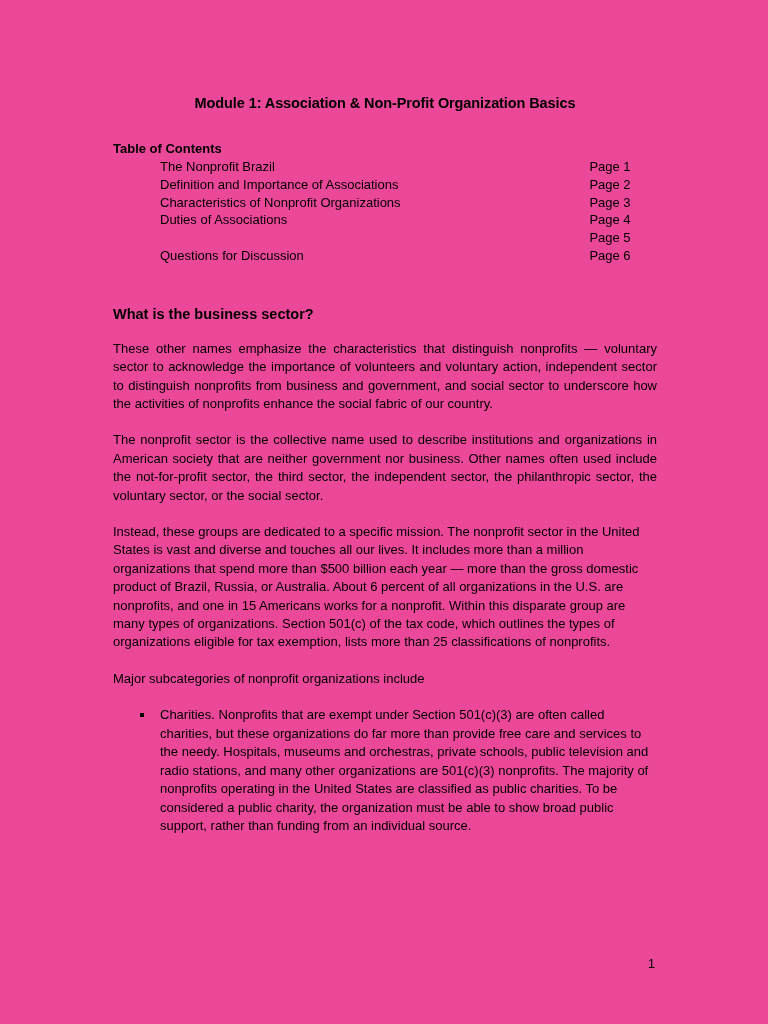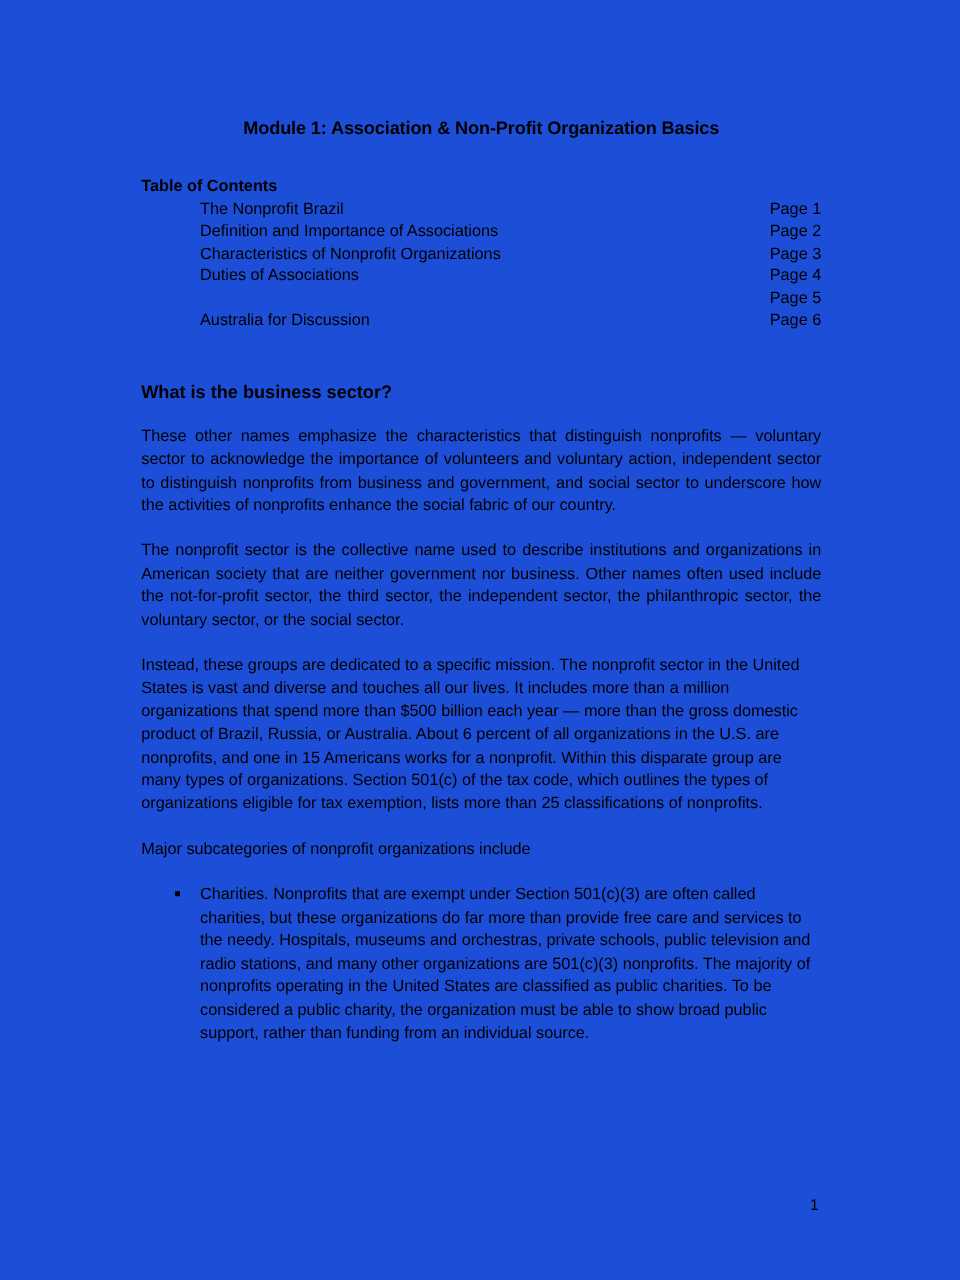--- a/index.html
+++ b/index.html
@@ -15,21 +15,21 @@
     color: #000000;
     -webkit-font-smoothing: antialiased;
   }
 
   .page {
     position: absolute;
     left: 0;
     top: 0;
     width: 768px;
     height: 1024px;
-    background: #1d4ed8;
+    background: #ec4899;
     overflow: hidden;
   }
 
   
   .content {
     position: absolute;
     left: 113px;
     top: 0;
     width: 544px;
   }
@@ -67,21 +67,21 @@
   }
   .toc-row .toc-entry {
     flex: 0 0 auto;
   }
   .toc-row .toc-spacer {
     flex: 1 1 auto;
   }
   .toc-row .toc-page {
     flex: 0 0 auto;
     width: 94px;
-    text-align: right;
+    text-align: center;
   }
 
   .section-heading {
     font-size: 14.5px;
     font-weight: bold;
     margin: 0;
     padding-top: 41px;
     padding-bottom: 0;
   }
 
@@ -180,21 +180,21 @@
           <span class="toc-spacer"></span>
           <span class="toc-page">Page 4</span>
         </div>
 
         <div class="toc-row">
           <span class="toc-spacer"></span>
           <span class="toc-page">Page 5</span>
         </div>
 
         <div class="toc-row">
-          <span class="toc-entry">Australia for Discussion</span>
+          <span class="toc-entry">Questions for Discussion</span>
           <span class="toc-spacer"></span>
           <span class="toc-page">Page 6</span>
         </div>
 
       </div>
     </div>
 
     <h2 class="section-heading">What is the business sector?</h2>
 
     <p class="body-par">These other names emphasize the characteristics that distinguish nonprofits — voluntary sector to acknowledge the importance of volunteers and voluntary action, independent sector to distinguish nonprofits from business and government, and social sector to underscore how the activities of nonprofits enhance the social fabric of our country.</p>

